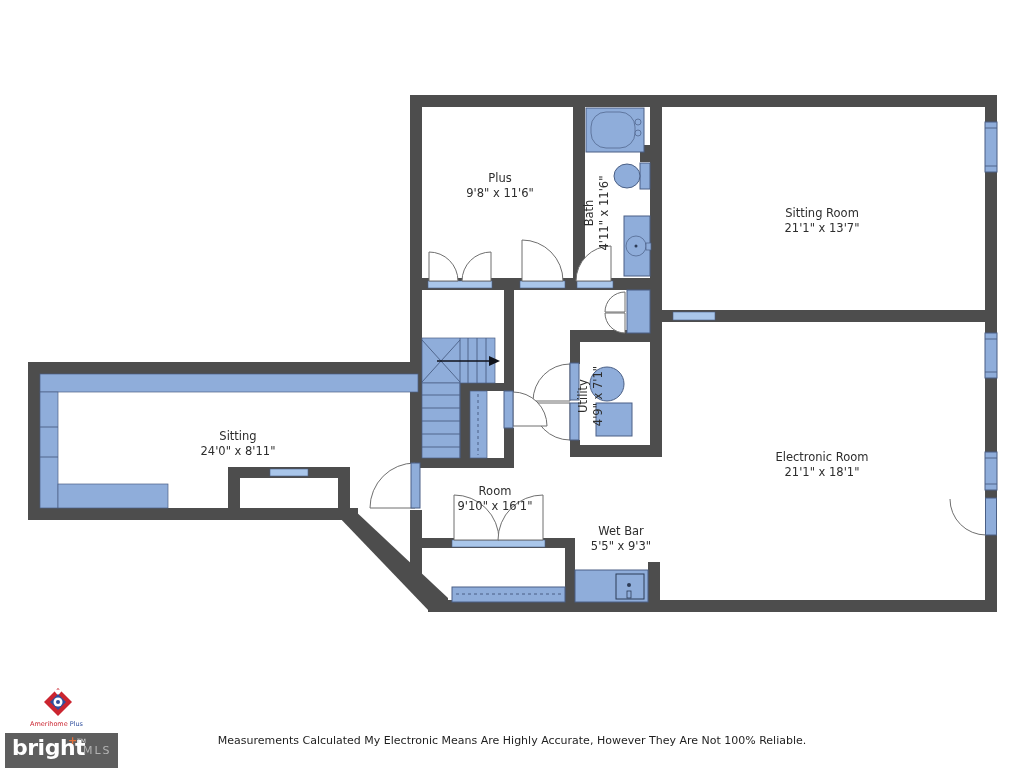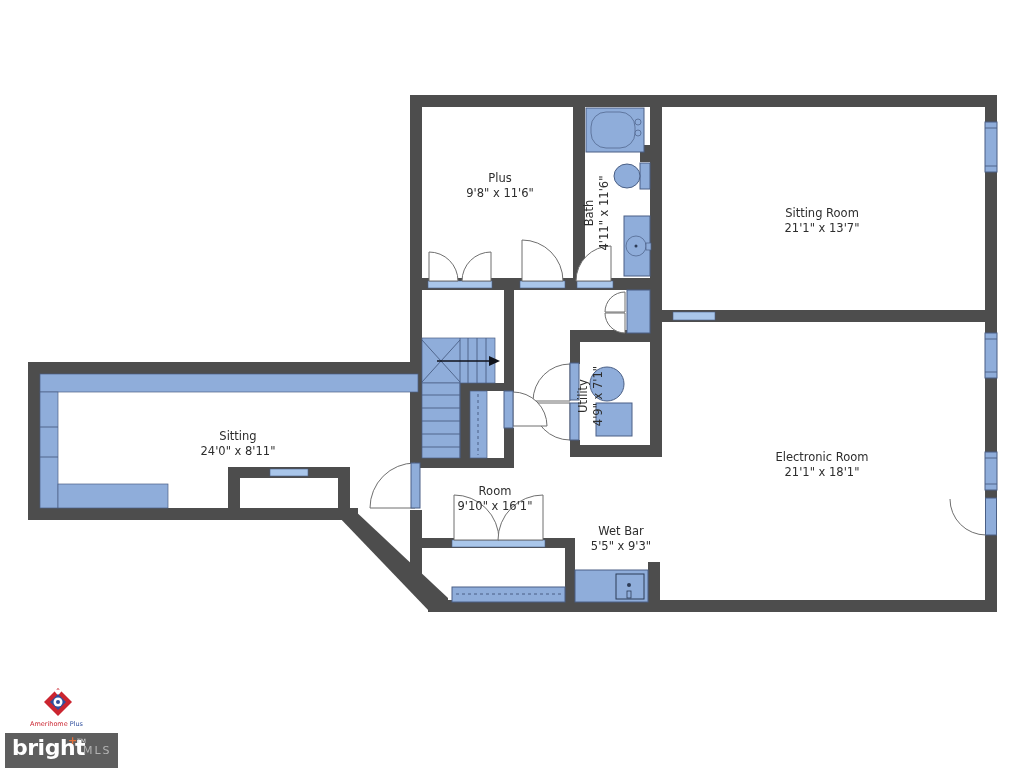--- a/index.html
+++ b/index.html
@@ -239,14 +239,15 @@
     <div class="agency-text"><span class="agency-red">Amerihome</span> <span class="agency-blue">Plus</span></div>
   </div>
 
   <div id="mls-box">
     <span id="mls-bright">bright</span>
     <span id="mls-plus">+</span>
     <span id="mls-tm">TM</span>
     <span id="mls-mls">MLS</span>
   </div>
 
+  <div id="disclaimer">Measurements Calculated My Electronic Means Are Highly Accurate, However They Are Not 100% Reliable.</div>
 
 </div>
 
 </body></html>

